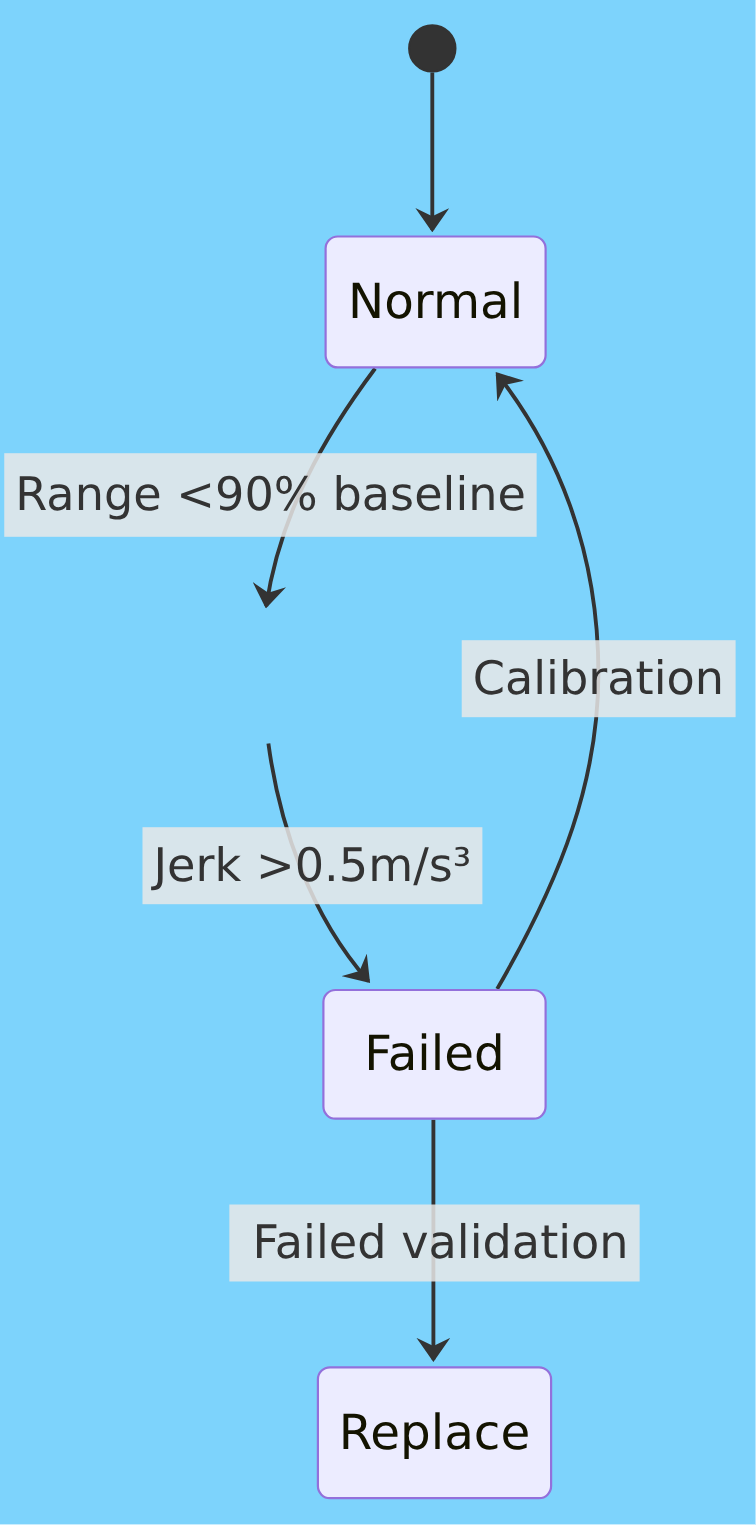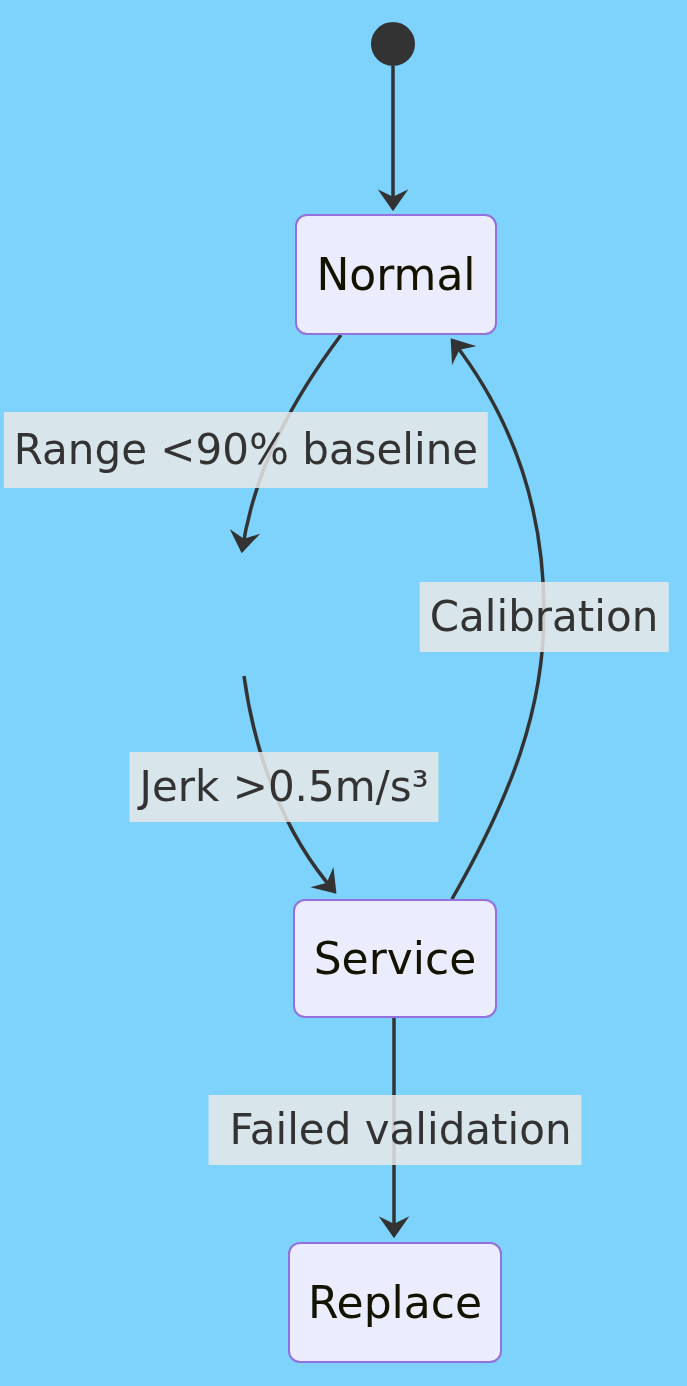--- a/index.html
+++ b/index.html
@@ -89,21 +89,21 @@
 
     <path class="edge-path" d="M394,1018 L394,1236" marker-end="url(#arrowhead)"></path>
   </svg>
 
   <div class="state-node state-normal">
     <span>Normal</span>
   </div>
 
 
   <div class="state-node state-service">
-    <span>Service</span>
+    <span>Failed</span>
   </div>
 
   <div class="state-node state-replace">
     <span>Replace</span>
   </div>
 
   <div class="edge-label label-range">Range &lt;90% baseline</div>
 
   <div class="edge-label label-jerk">Jerk &gt;0.5m/s³</div>
 

